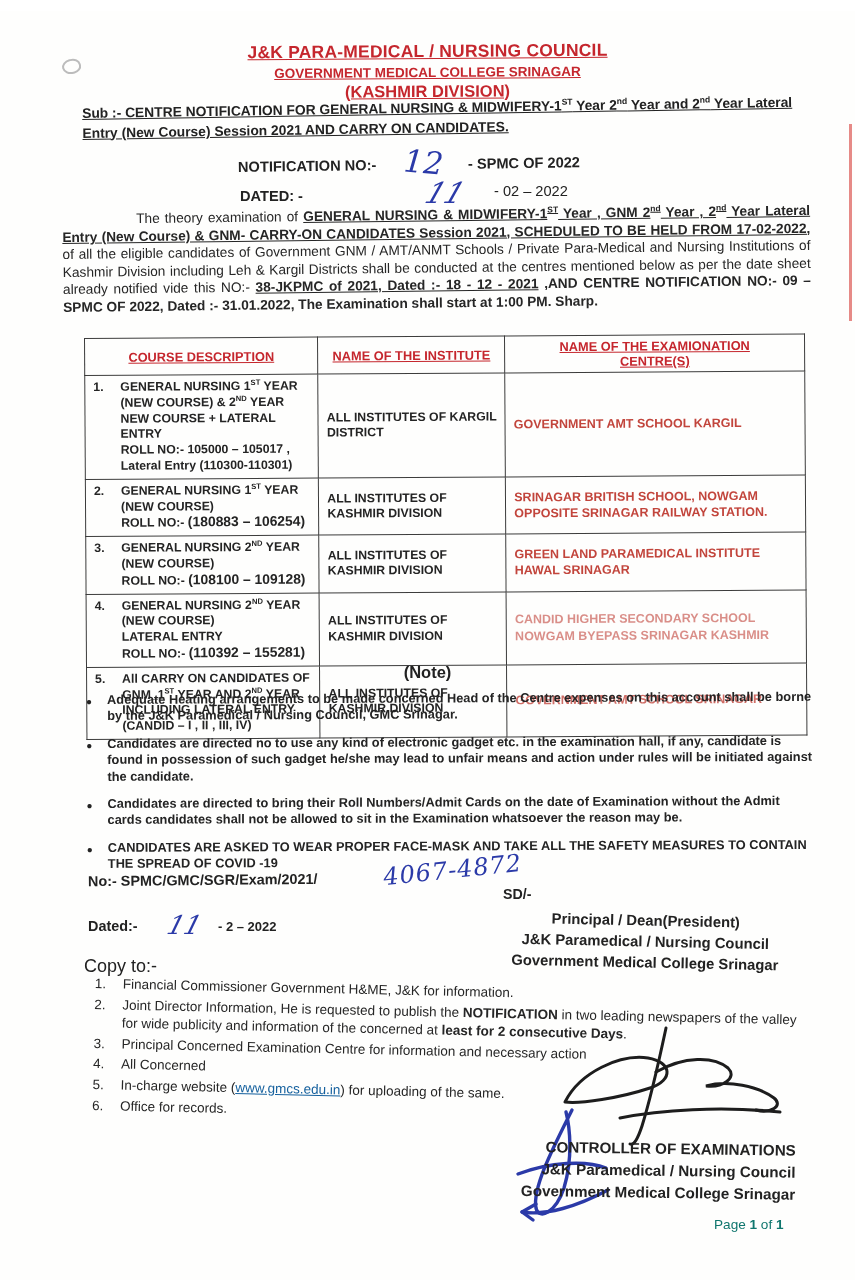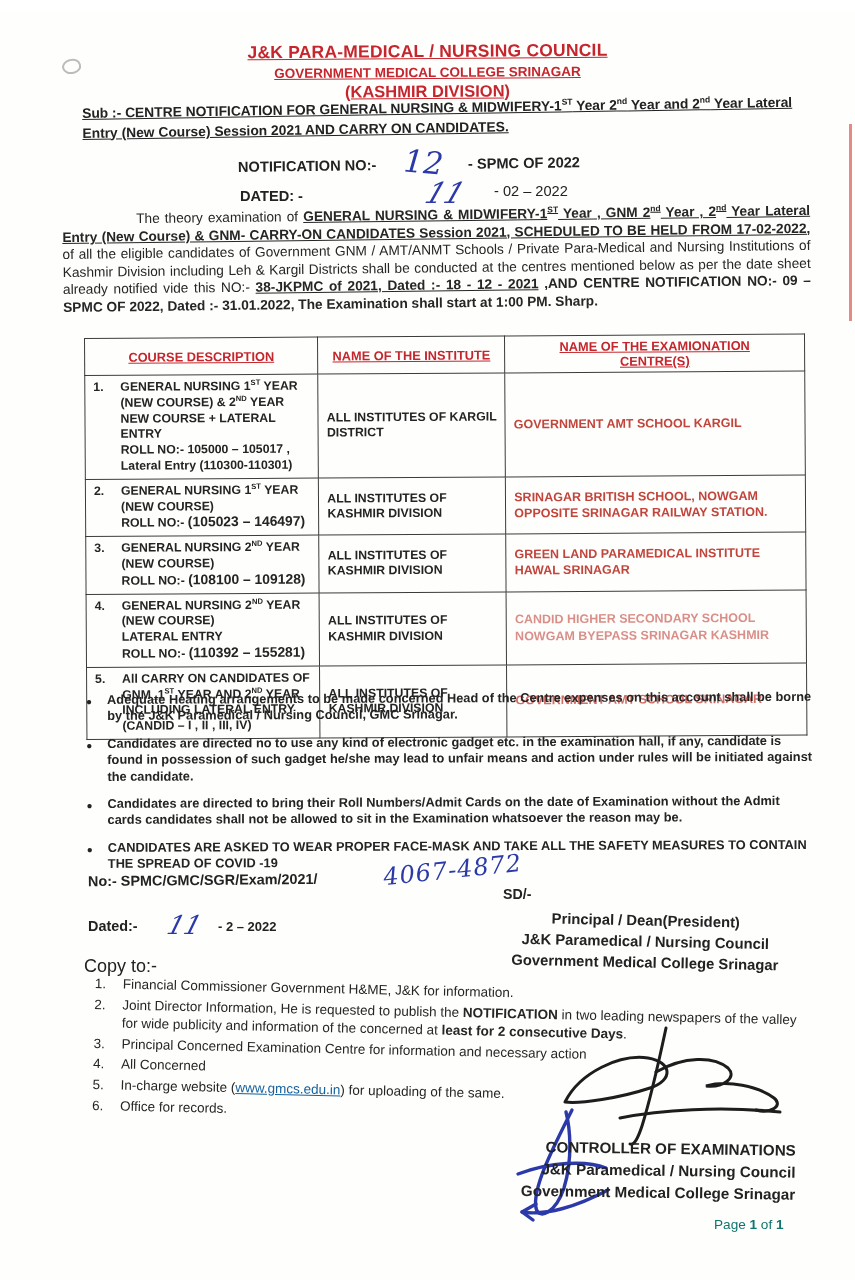--- a/index.html
+++ b/index.html
@@ -112,21 +112,21 @@
           <div class="course-text"><span>GENERAL NURSING 1</span><span class="sup">ST</span><span> YEAR (NEW COURSE) &amp; 2</span><span class="sup">ND</span><span> YEAR NEW COURSE + LATERAL ENTRY</span><br><span>ROLL NO:- 105000 – 105017 ,</span><br><span>Lateral Entry (110300-110301)</span></div>
         </div>
             </td>
         <td class="inst">ALL INSTITUTES OF KARGIL DISTRICT</td>
         <td class="centre">GOVERNMENT AMT SCHOOL KARGIL</td>
       </tr>
       <tr class="r2">
         <td class="course">
               <div class="courseflex">
           <span class="rownum">2.</span>
-          <div class="course-text"><span>GENERAL NURSING 1</span><span class="sup">ST</span><span> YEAR (NEW COURSE)</span><br><span>ROLL NO:- </span><span class="big">(105023 – 146497)</span></div>
+          <div class="course-text"><span>GENERAL NURSING 1</span><span class="sup">ST</span><span> YEAR (NEW COURSE)</span><br><span>ROLL NO:- </span><span class="big">(180883 – 106254)</span></div>
         </div>
             </td>
         <td class="inst">ALL INSTITUTES OF KASHMIR DIVISION</td>
         <td class="centre">SRINAGAR BRITISH SCHOOL, NOWGAM OPPOSITE SRINAGAR RAILWAY STATION.</td>
       </tr>
       <tr class="r3">
         <td class="course">
               <div class="courseflex">
           <span class="rownum">3.</span>
           <div class="course-text"><span>GENERAL NURSING 2</span><span class="sup">ND</span><span>  YEAR (NEW COURSE)</span><br><span>ROLL NO:- </span><span class="big">(108100 – 109128)</span></div>
@@ -152,20 +152,21 @@
           <div class="course-text"><span>All CARRY ON CANDIDATES OF</span><br><span>GNM_1</span><span class="sup">ST</span><span> YEAR AND 2</span><span class="sup">ND</span><span> YEAR</span><br><span>INCLUDING LATERAL ENTRY</span><br><span>(CANDID – I , II , III, IV)</span></div>
         </div>
             </td>
         <td class="inst">ALL INSTITUTES OF KASHMIR DIVISION</td>
         <td class="centre">GOVERNMENT AMT SCHOOL SRINAGAR</td>
       </tr>
     </tbody>
       </table>
   </div>
 
+  <div class="abs center note-title">(Note)</div>
 
   <div class="abs bullets">
     <div class="bullet">
       <span class="dot">●</span>
       <span>Adequate Heating arrangements to be made concerned Head of the Centre expenses on this account shall be borne by the J&amp;K Paramedical / Nursing Council, GMC Srinagar.</span>
     </div>
     <div class="bullet">
       <span class="dot">●</span>
       <span>Candidates are directed no to use any kind of electronic gadget etc. in the examination hall, if any, candidate is found in possession of such gadget he/she may lead to unfair means and action under rules will be initiated against the candidate.</span>
     </div>

